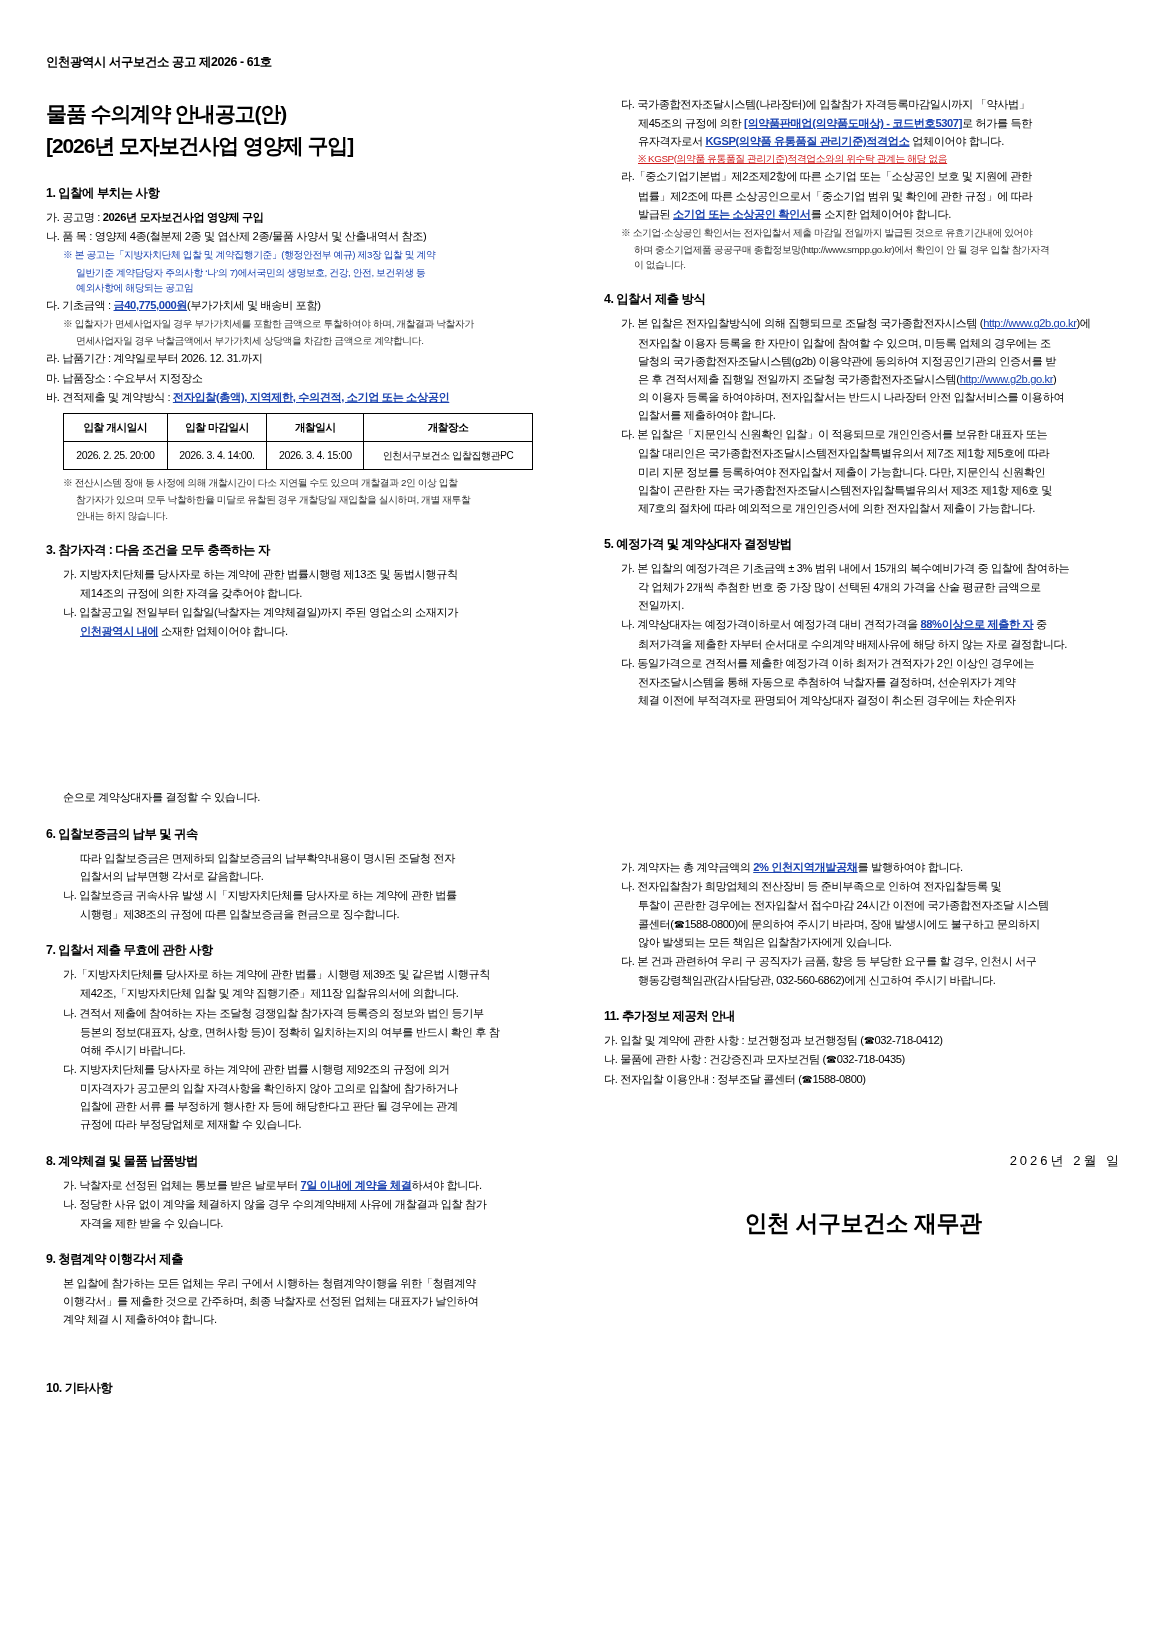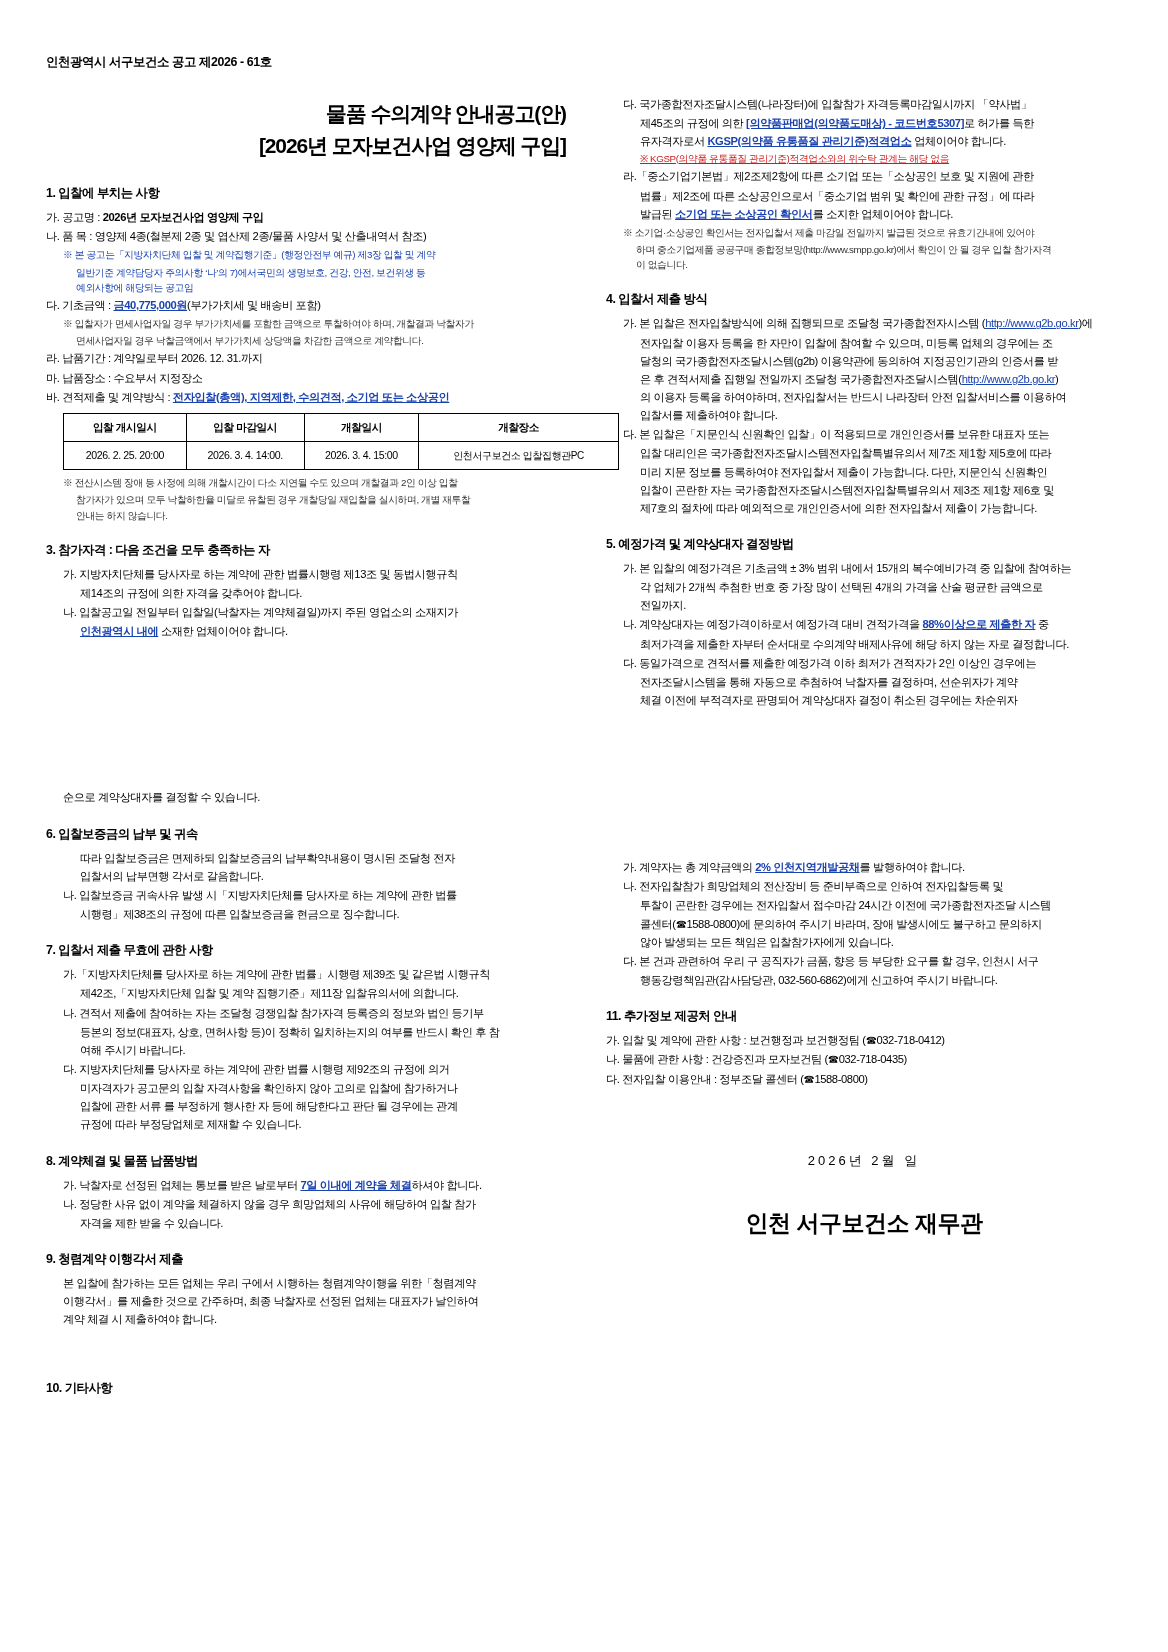--- a/index.html
+++ b/index.html
@@ -12,51 +12,51 @@
     font-size:11.2px;
     line-height:1.62;
     position:relative;
   }
   .page { position:relative; width:1168px; height:1652px; padding:52px 46px 16px 46px; }
   .cols { display:flex; gap:40px; align-items:flex-start; }
   .col { width:520px; }
 
   .docnum { font-size:12.4px; font-weight:bold; letter-spacing:-0.4px; margin-bottom:22px; }
 
-  .title-block { text-align:right; margin:4px 0 22px 0; }
+  .title-block { text-align:left; margin:4px 0 22px 0; }
   .title-block .t1, .title-block .t2 {
     font-size:21px; font-weight:bold; letter-spacing:-1.1px; line-height:1.5;
   }
 
   h2.sec { font-size:12.4px; font-weight:bold; letter-spacing:-0.5px; margin:17px 0 5px 0; }
   h2.sec:first-child { margin-top:0; }
 
   .lv1 { padding-left:17px; text-indent:-17px; margin:1px 0; letter-spacing:-0.4px; }
   .lv2 { padding-left:34px; text-indent:-17px; margin:1px 0; letter-spacing:-0.4px; }
   .lv1-cont { padding-left:17px; margin:0; letter-spacing:-0.4px; }
   .lv2-cont { padding-left:34px; margin:0; letter-spacing:-0.4px; }
   .note { font-size:9.8px; color:#333; padding-left:30px; text-indent:-13px; margin:2px 0; letter-spacing:-0.4px; line-height:1.55; }
   .note-cont { font-size:9.8px; color:#333; padding-left:30px; margin:0; letter-spacing:-0.4px; line-height:1.55; }
   .note-blue { color:#1b43b0; }
   .blue { color:#1b43b0; }
   .red { color:#d01a1a; }
   .bold { font-weight:bold;text-align:center; }
   .u { text-decoration:underline; }
   .small { font-size:9.8px; }
 
-  table.bid { border-collapse:collapse; margin:7px 0 5px 17px; width:556px; font-size:10.6px; }
+  table.bid { border-collapse:collapse; margin:7px 0 5px 17px; width:470px; font-size:10.6px; }
   table.bid th, table.bid td { border:1px solid #000; text-align:center; padding:5px 2px; letter-spacing:-0.4px; }
   table.bid th { font-weight:bold; }
   table.bid td.small2 { font-size:10px; line-height:1.35; }
 
   .spacer-lg { height:148px; }
   .spacer-md { height:32px; }
 
   .sign { text-align:center; margin-top:62px; }
-  .sign .date { font-size:13px; letter-spacing:3px; margin-bottom:34px; }
+  .sign .date { font-size:13px; letter-spacing:3px; margin-bottom:34px;text-align:right; }
   .sign .org { font-size:23px; font-weight:bold; letter-spacing:-0.5px; }
 </style>
 </head>
 <body>
 
 <div class="page">
 
   <div class="docnum">인천광역시 서구보건소 공고 제2026 - 61호</div>
 
   <div class="cols">
@@ -123,21 +123,21 @@
       <p class="lv2">나. 견적서 제출에 참여하는 자는 조달청 경쟁입찰 참가자격 등록증의 정보와 법인 등기부</p>
       <p class="lv2-cont">등본의 정보(대표자, 상호, 면허사항 등)이 정확히 일치하는지의 여부를 반드시 확인 후 참</p>
       <p class="lv2-cont">여해 주시기 바랍니다.</p>
       <p class="lv2">다. 지방자치단체를 당사자로 하는 계약에 관한 법률 시행령 제92조의 규정에 의거</p>
       <p class="lv2-cont">미자격자가 공고문의 입찰 자격사항을 확인하지 않아 고의로 입찰에 참가하거나</p>
       <p class="lv2-cont">입찰에 관한 서류 를 부정하게 행사한 자 등에 해당한다고 판단 될 경우에는 관계</p>
       <p class="lv2-cont">규정에 따라 부정당업체로 제재할 수 있습니다.</p>
 
       <h2 class="sec">8. 계약체결 및 물품 납품방법</h2>
       <p class="lv2"><span>가. 낙찰자로 선정된 업체는 통보를 받은 날로부터 </span><span class="bold u blue">7일 이내에 계약을 체결</span><span>하셔야 합니다.</span></p>
-      <p class="lv2">나. 정당한 사유 없이 계약을 체결하지 않을 경우 희망업체의 사유에 해당하여 입찰 참가</p>
+      <p class="lv2">나. 정당한 사유 없이 계약을 체결하지 않을 경우 수의계약배제 사유에 개찰결과 입찰 참가</p>
       <p class="lv2-cont">자격을 제한 받을 수 있습니다.</p>
 
       <h2 class="sec">9. 청렴계약 이행각서 제출</h2>
       <p class="lv1-cont">본 입찰에 참가하는 모든 업체는 우리 구에서 시행하는 청렴계약이행을 위한「청렴계약</p>
       <p class="lv1-cont">이행각서」를 제출한 것으로 간주하며, 최종 낙찰자로 선정된 업체는 대표자가 날인하여</p>
       <p class="lv1-cont">계약 체결 시 제출하여야 합니다.</p>
 
       <div class="spacer-md"></div>
       <h2 class="sec">10. 기타사항</h2>
 

